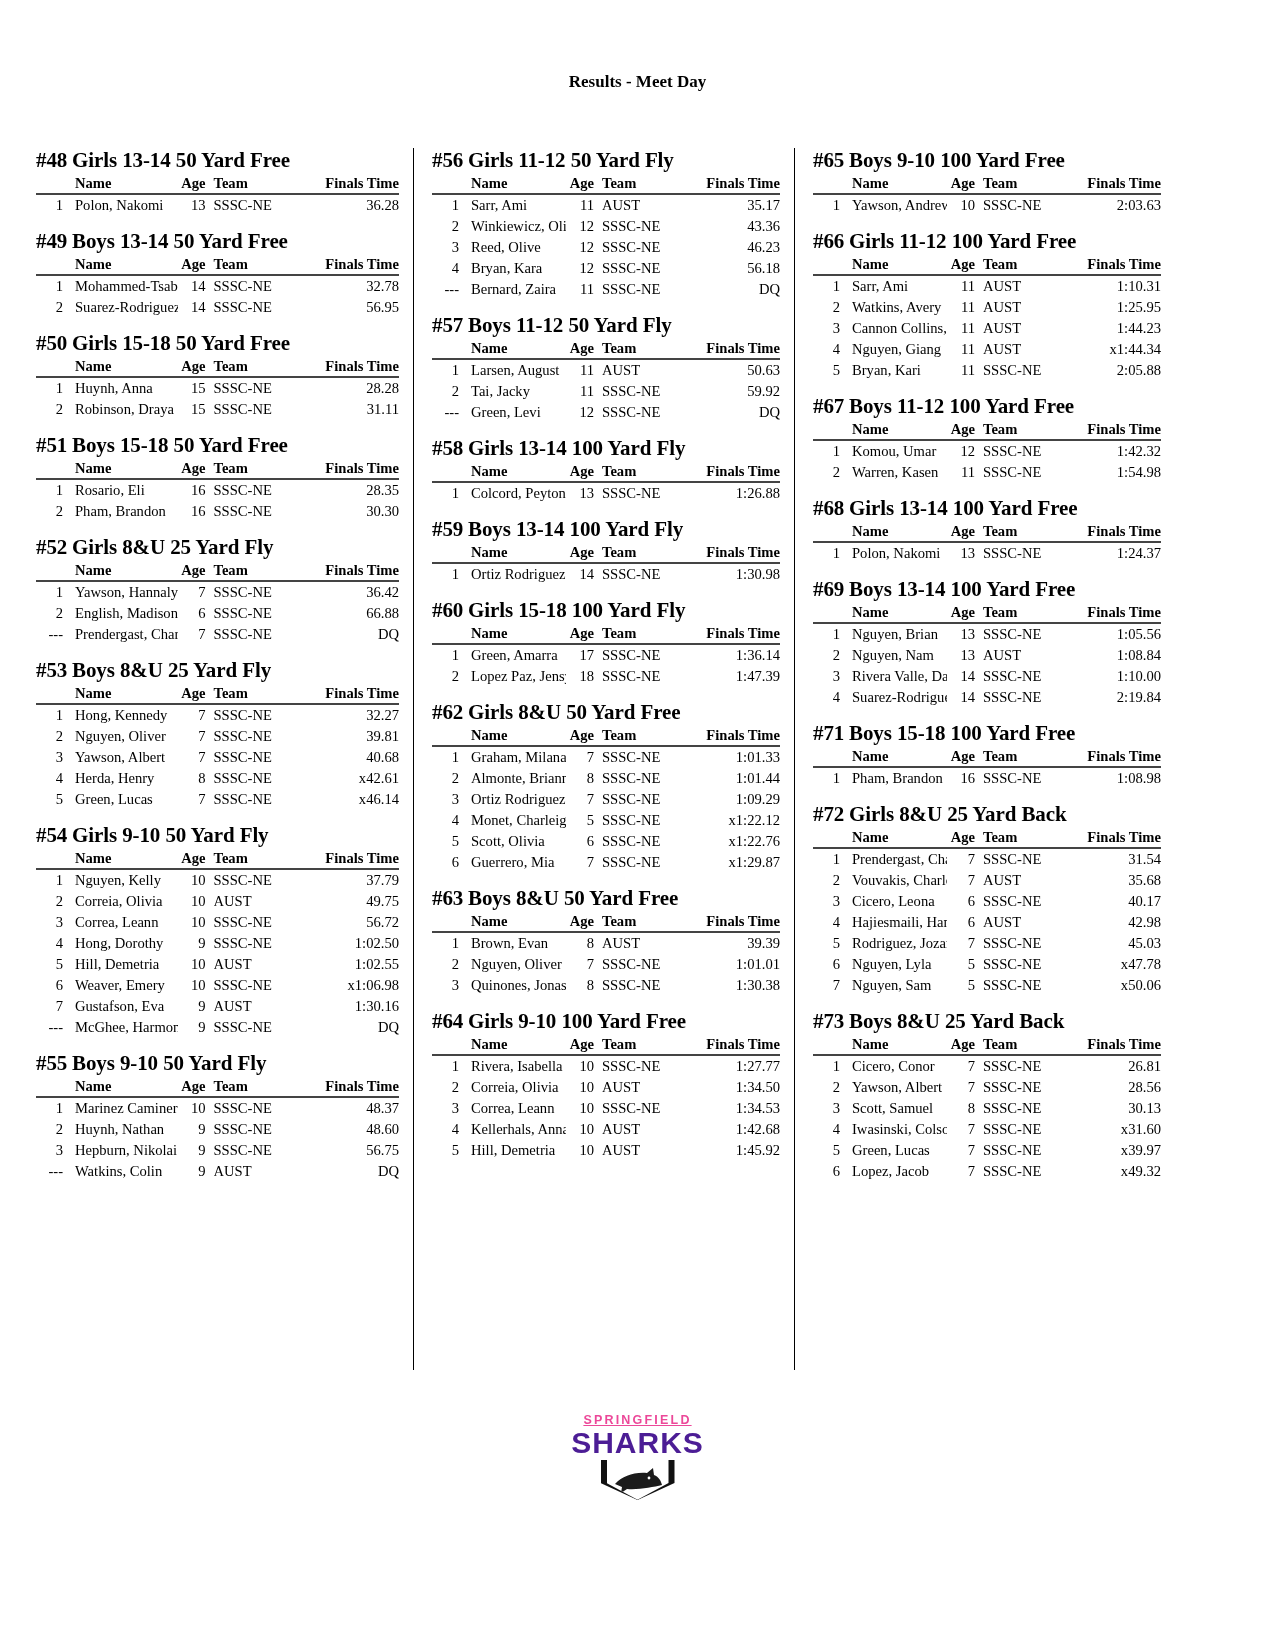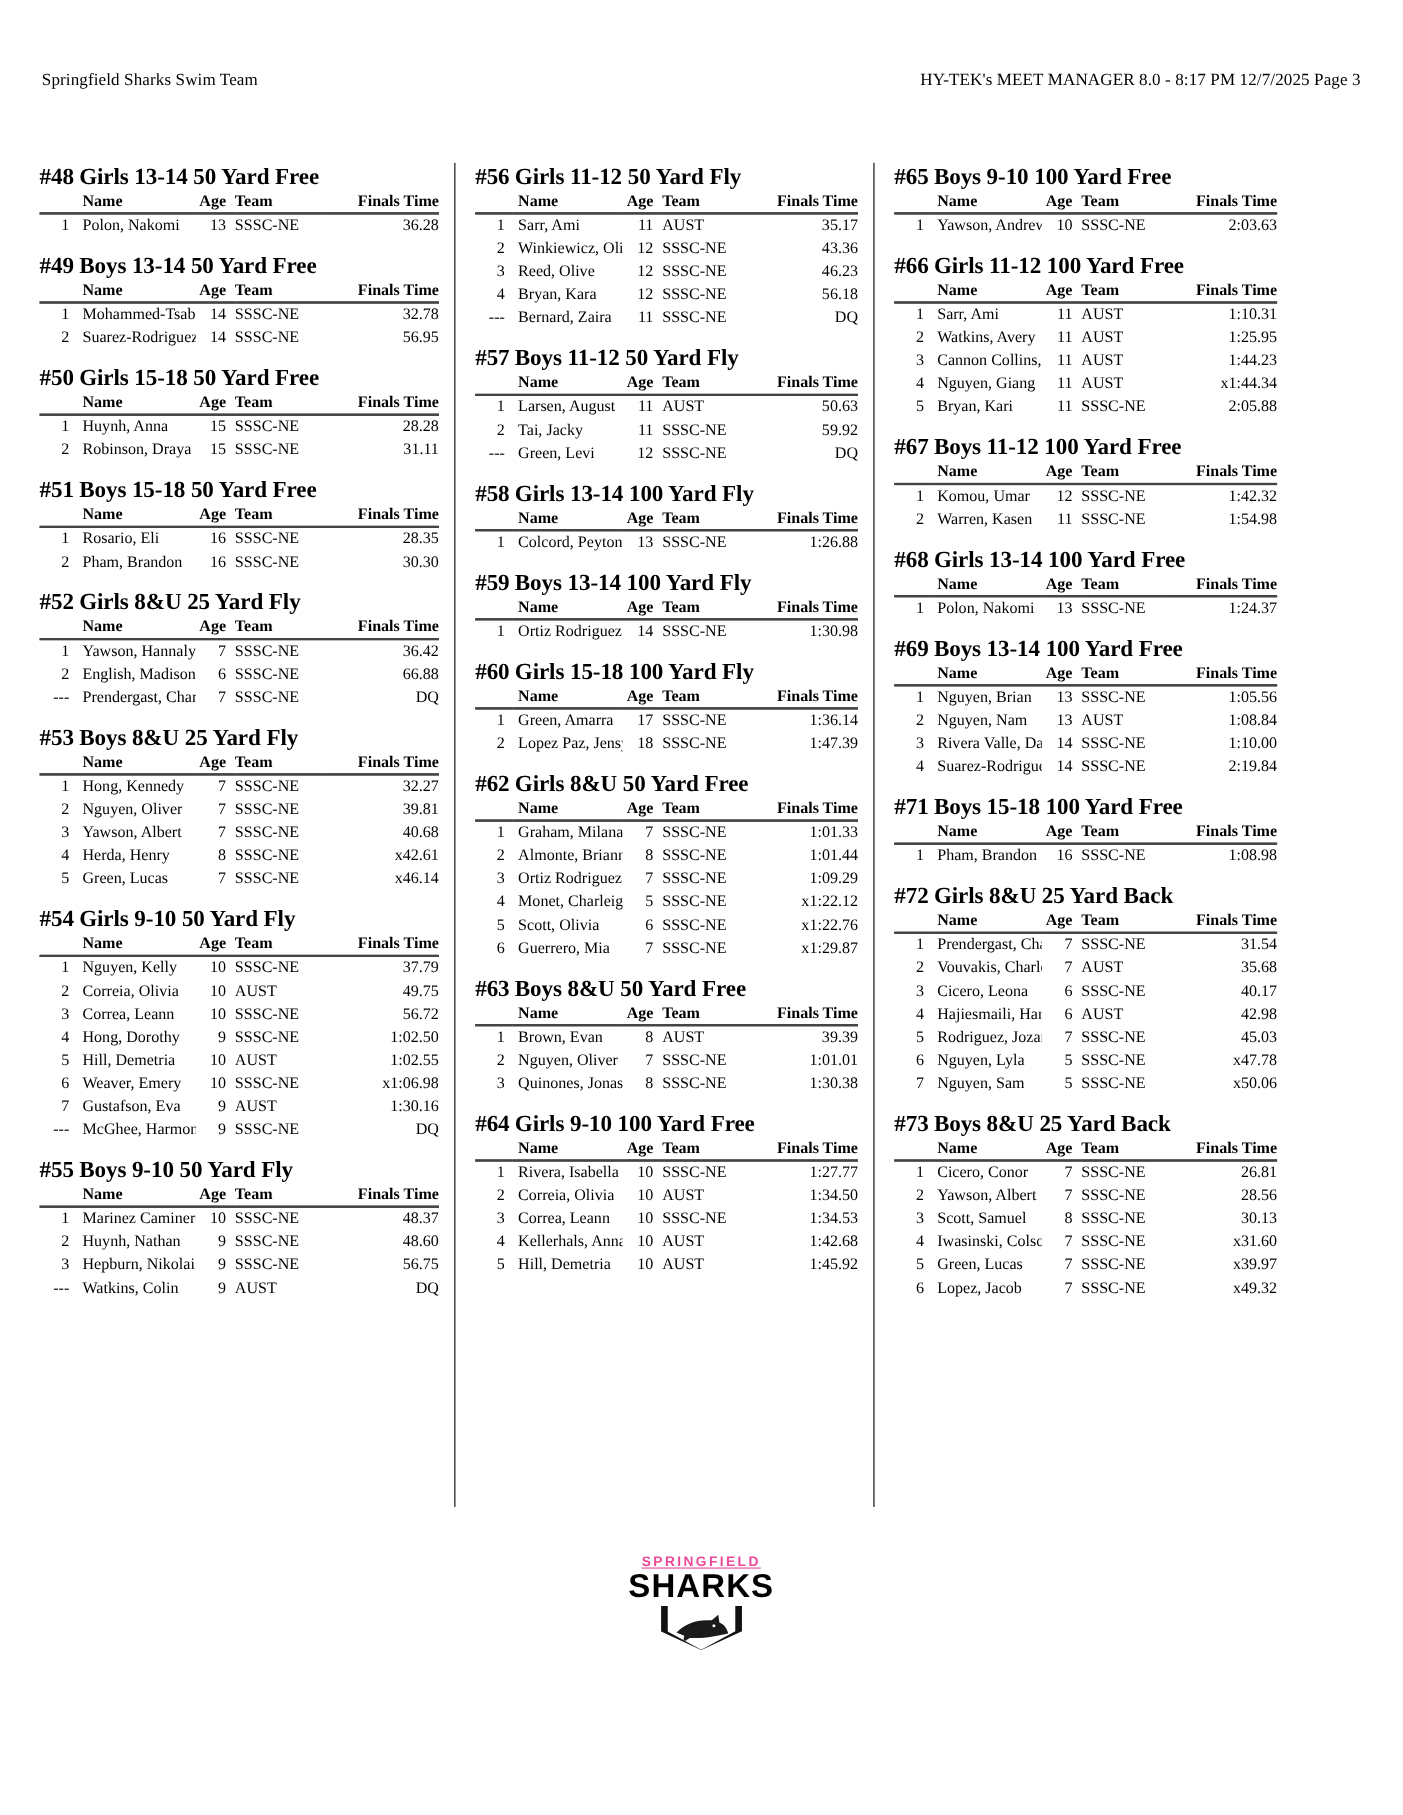--- a/index.html
+++ b/index.html
@@ -137,21 +137,21 @@
     letter-spacing: 2.2px;
     color: #ec4899;
     line-height: 1;
     text-decoration: underline;
   }
   .logo-sharks {
     font-family: "Liberation Sans", sans-serif;
     font-size: 30px;
     font-weight: bold;
     letter-spacing: 1px;
-    color: #000000;
+    color: #4c1d95;
     line-height: 1;
     margin-top: 1px;
   }
   .logo-shield {
     position: relative;
     width: 74px;
     height: 50px;
     margin-top: 2px;
     background: #111;
     clip-path: polygon(0 0, 100% 0, 100% 58%, 50% 100%, 0 58%);
@@ -172,24 +172,21 @@
     left: 6px;
     top: 6px;
     width: 50px;
     height: 28px;
   }
 </style>
 </head>
 <body>
 
 <div class="page-head">
-  <div class="head-row">
-    <div class="head-left">Springfield Sharks Swim Team</div>
-    <div class="head-right">HY-TEK's MEET MANAGER 8.0 - 8:17 PM  12/7/2025  Page 3</div>
-  </div>
+  <div class="head-center2">Results - Meet Day</div>
 </div>
 
 <div class="columns" id="columns-root">
     <div class="col c1">
       <div class="event">
         <div class="event-title"><span class="event-num">#48</span><span>Girls 13-14 50 Yard Free</span></div>
         <table class="results">
           <thead>
             <tr class="hdr">
               <th class="c-place">&nbsp;</th>

